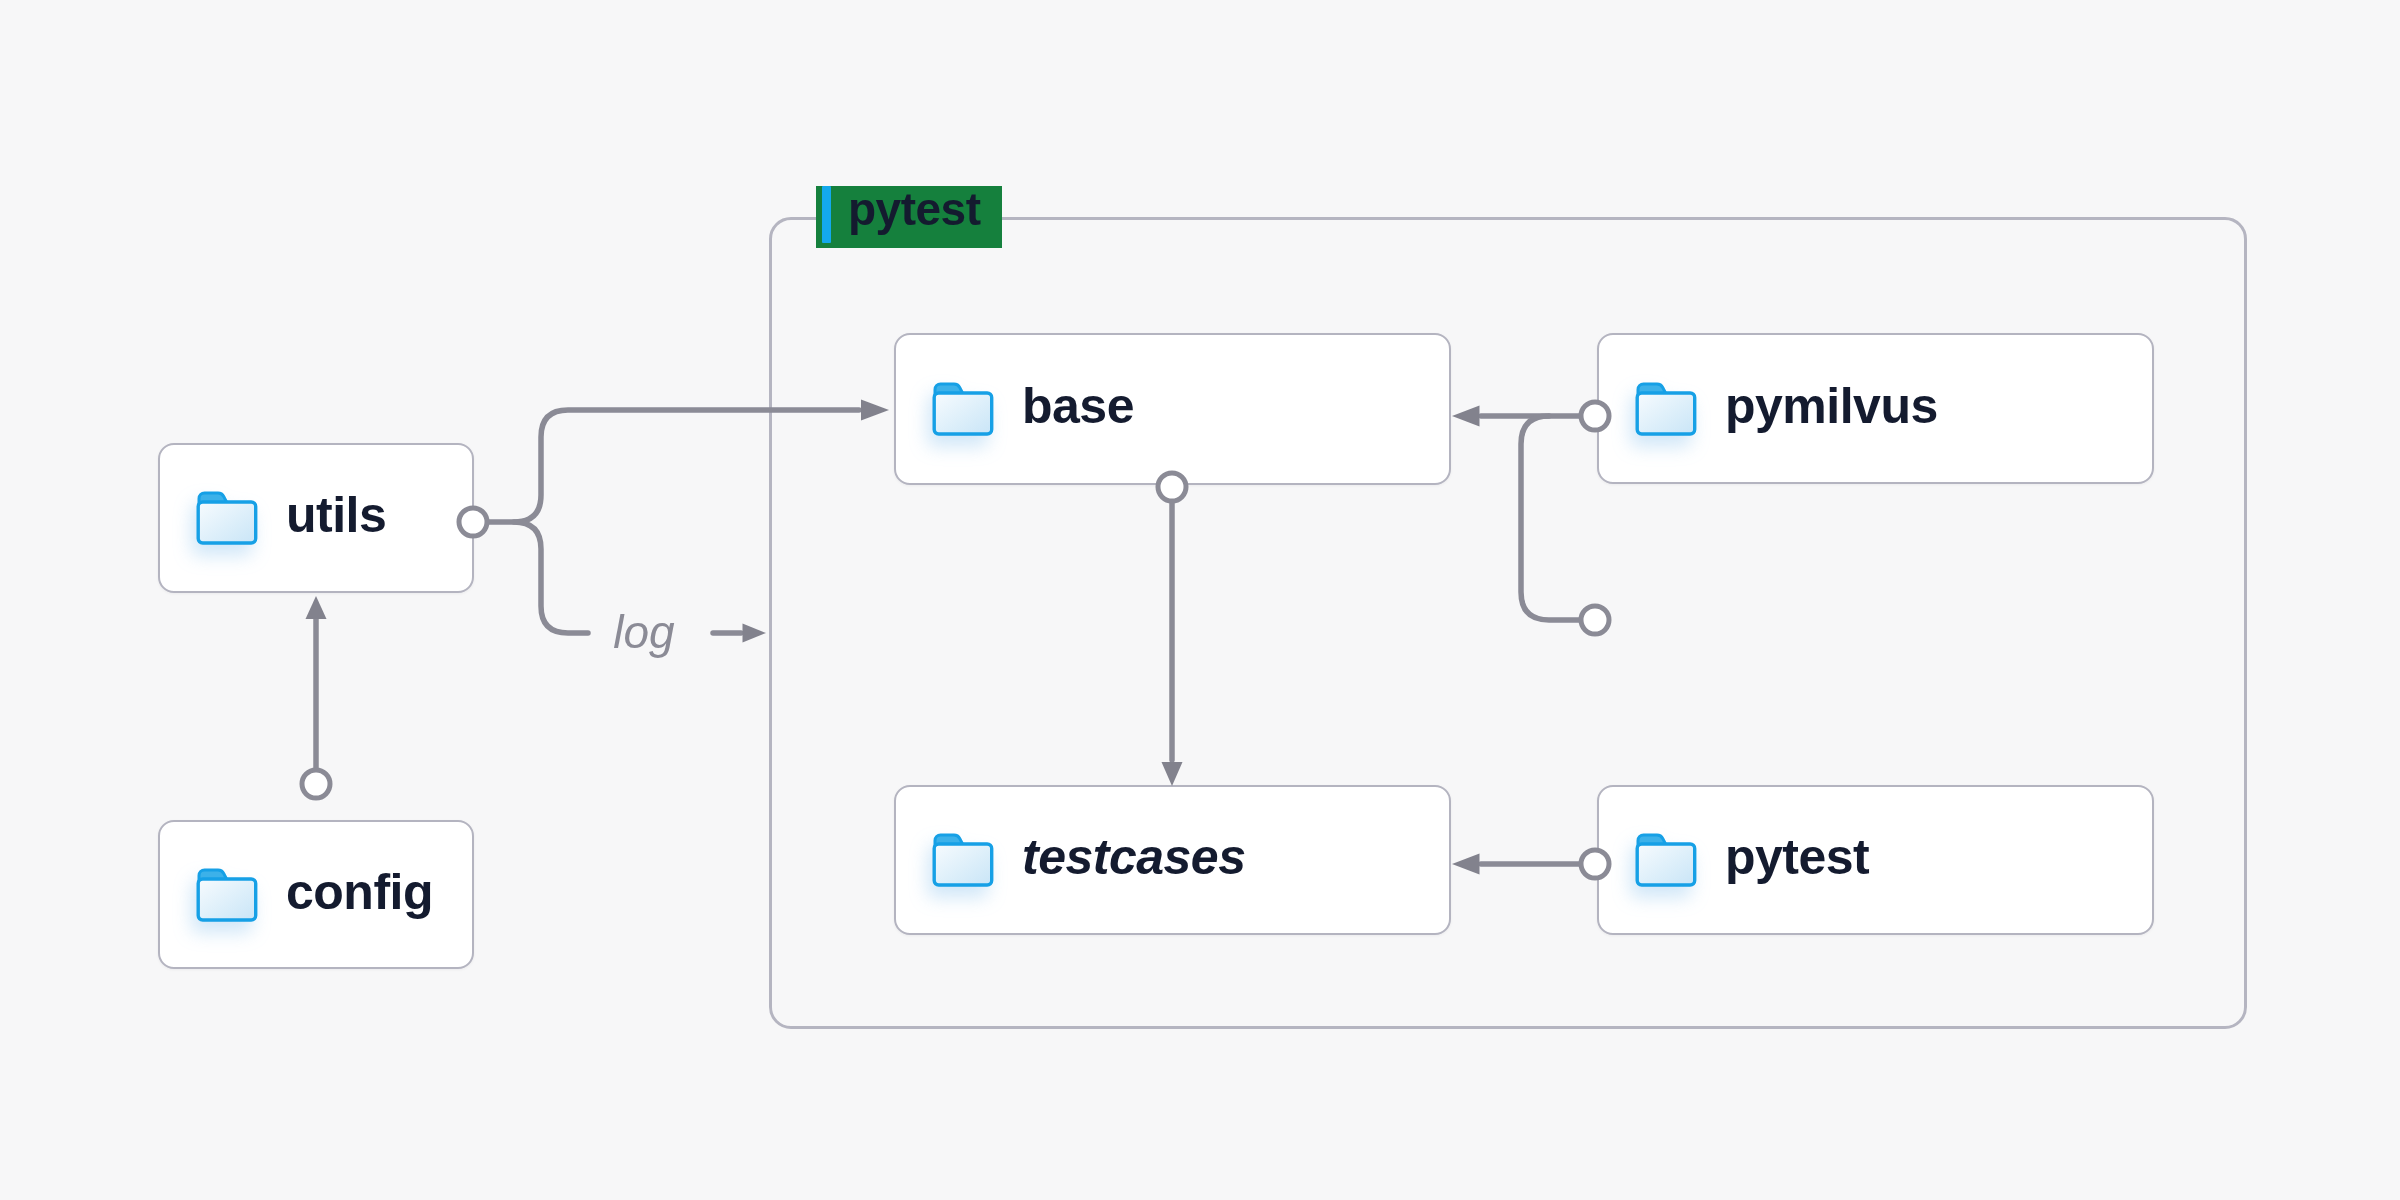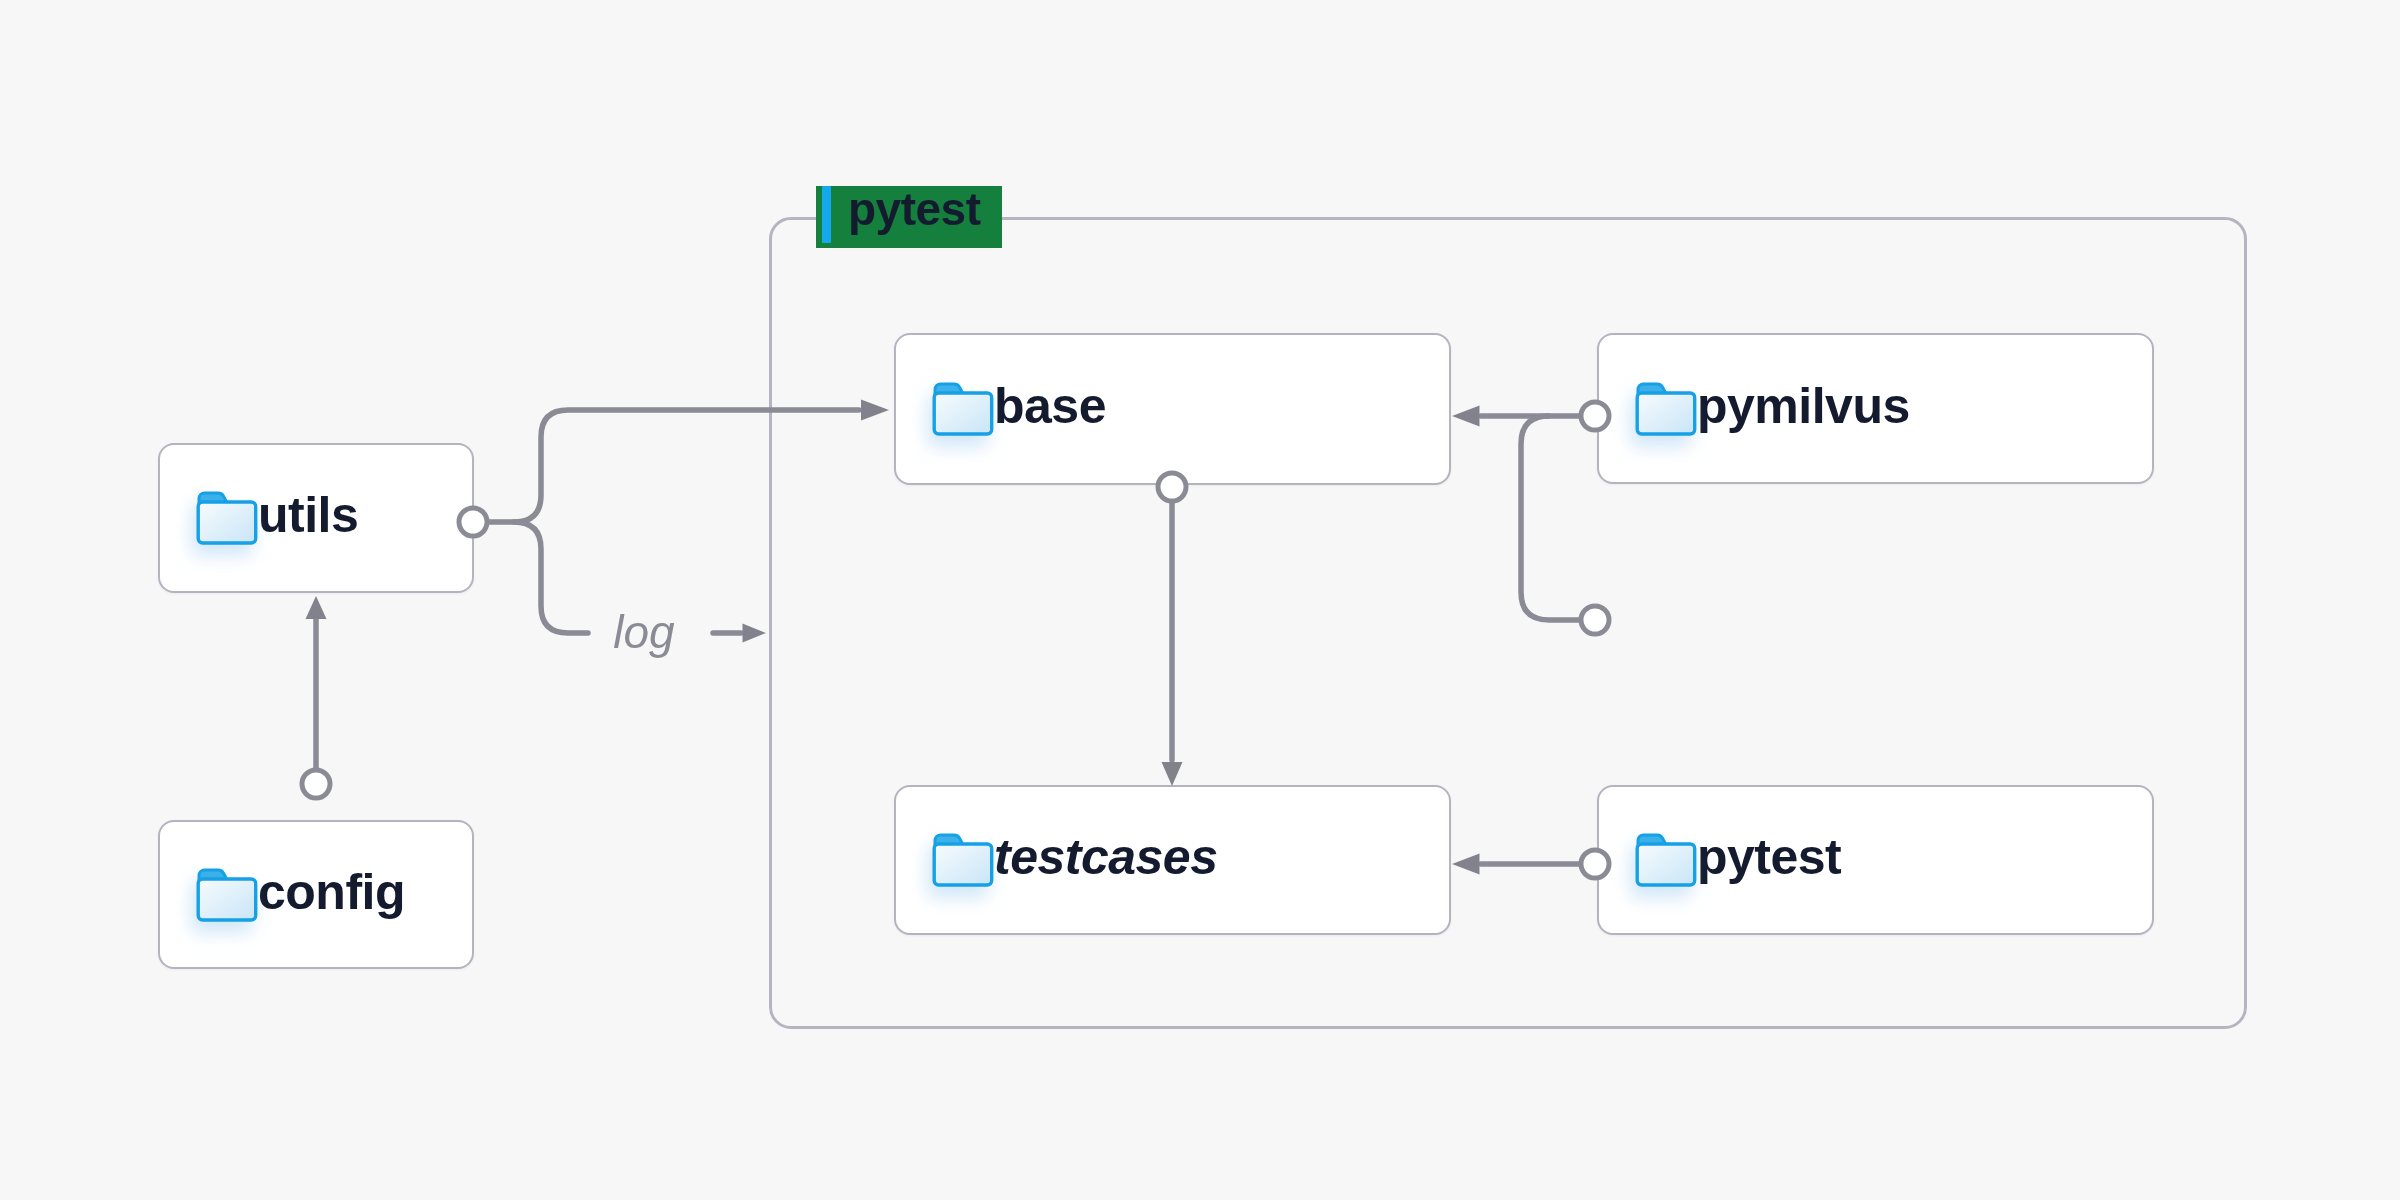--- a/index.html
+++ b/index.html
@@ -62,20 +62,21 @@
   
   .node {
     position: absolute;
     background: #ffffff;
     border: 2.5px solid #b4b4c0;
     border-radius: 16px;
     box-sizing: border-box;
     display: flex;
     align-items: center;
     padding-left: 36px;
+    gap: 28px;
     z-index: 2;
     box-shadow: 0 1px 3px rgba(20,27,47,0.05);
   }
   .node .node-label {
     font-size: 50px;
     font-weight: 700;
     color: #141b2f;
     letter-spacing: -0.5px;
     line-height: 1;
     padding-bottom: 6px;

